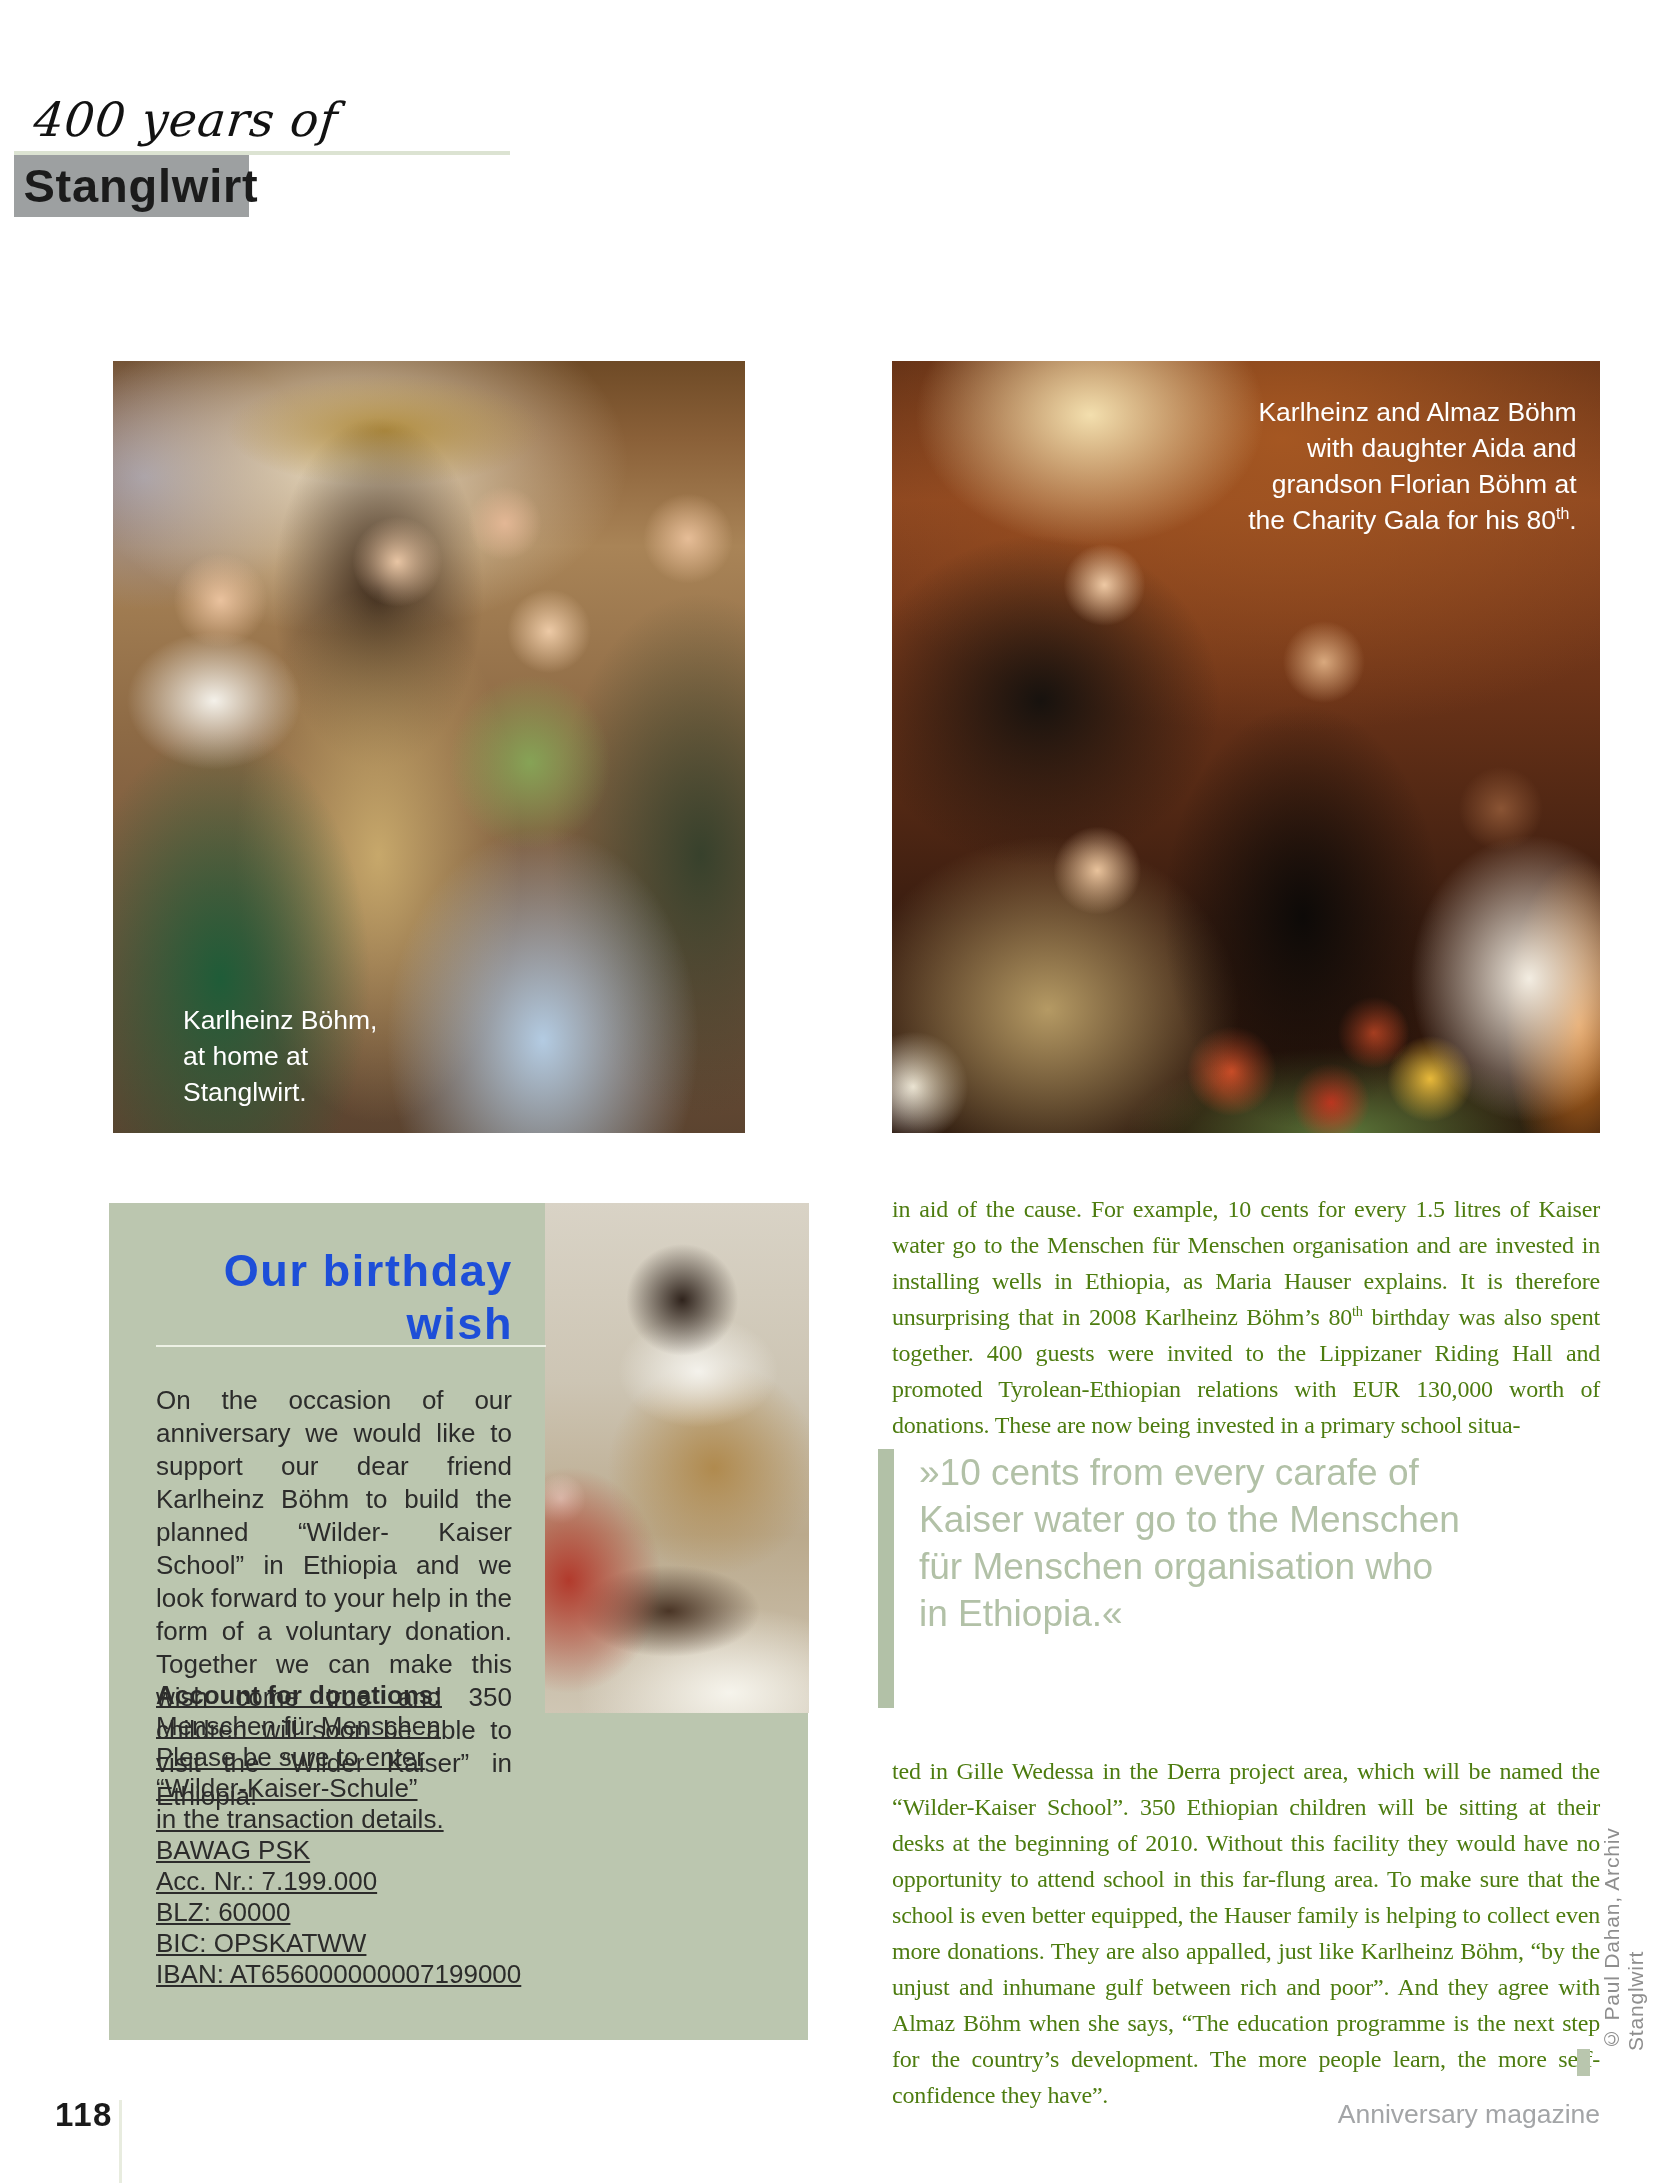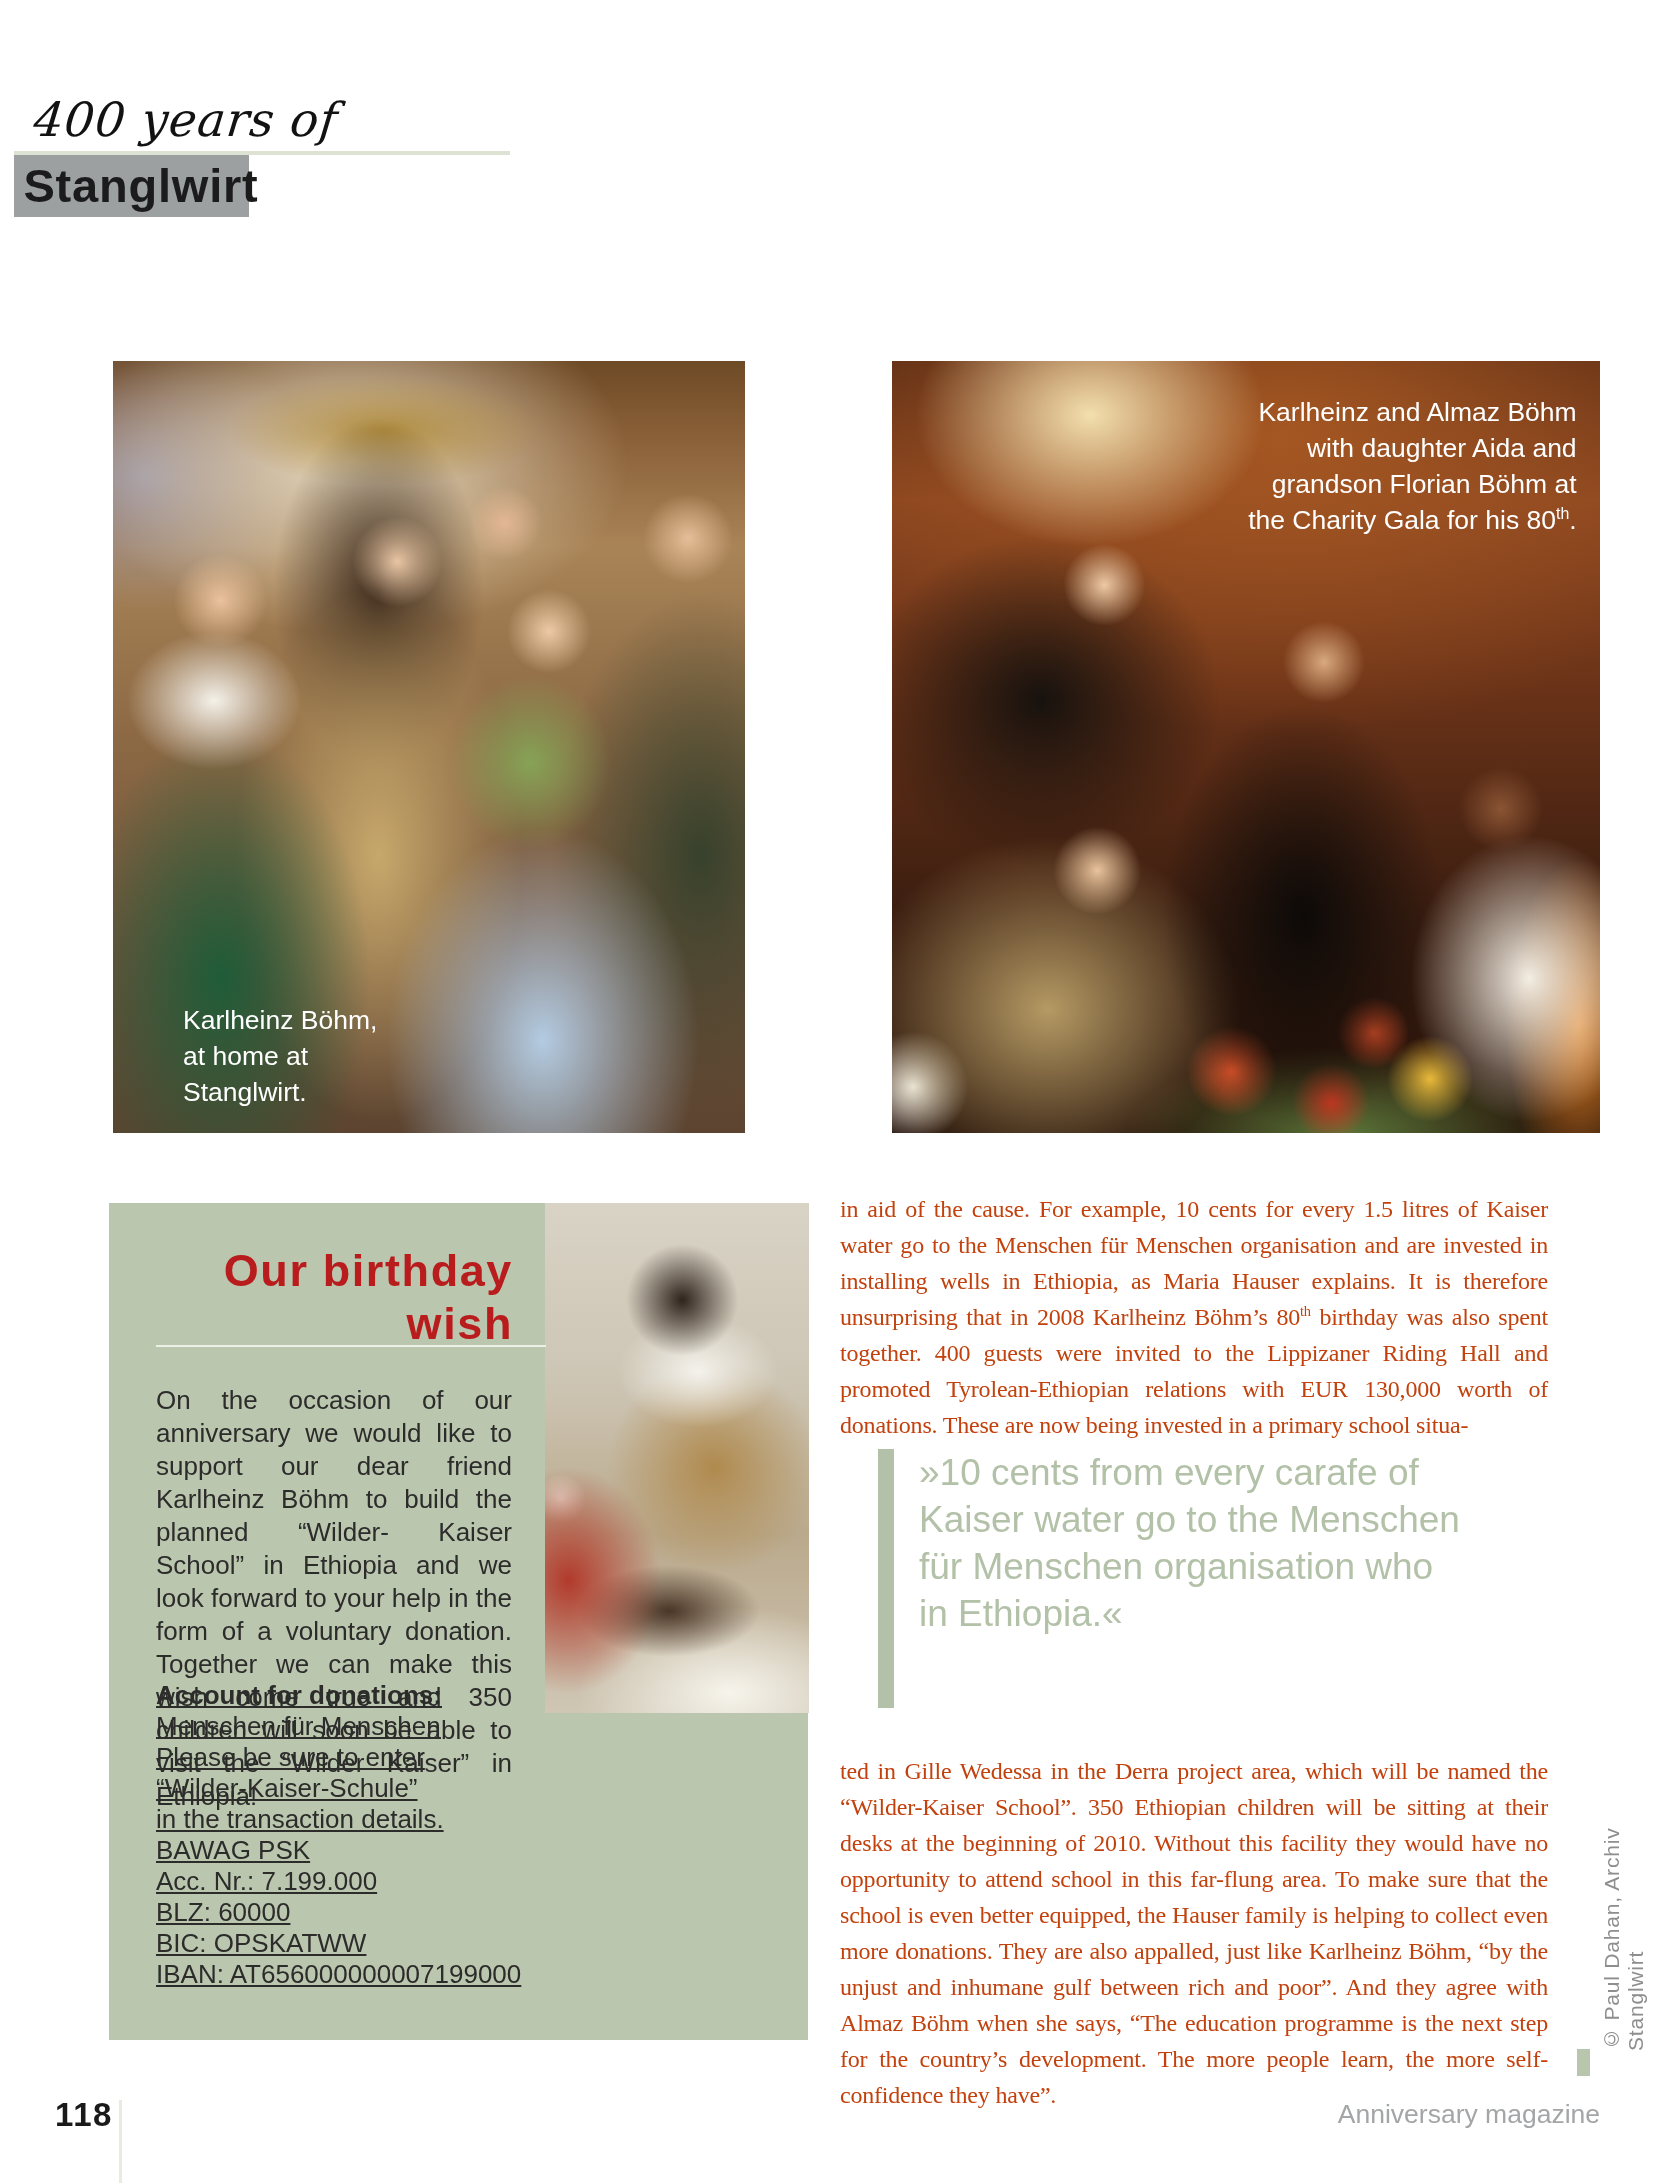--- a/index.html
+++ b/index.html
@@ -67,31 +67,31 @@
     background:
       radial-gradient(circle 56px at 52% 19%, #2f231c 0%, rgba(47,35,28,0) 100%),
       radial-gradient(ellipse 94px 66px at 58% 33%, #f4f2ec 0%, rgba(244,242,236,0) 85%),
       radial-gradient(ellipse 125px 125px at 64% 52%, #b08a4e 0%, rgba(176,138,78,0) 85%),
       radial-gradient(ellipse 109px 133px at 9% 74%, #b23a2c 0%, rgba(178,58,44,0) 85%),
       radial-gradient(circle 25px at 6% 58%, #e8e2d4 0%, rgba(232,226,212,0) 100%),
       radial-gradient(ellipse 101px 51px at 47% 80%, #4a3526 0%, rgba(74,53,38,0) 90%),
       radial-gradient(ellipse 179px 101px at 70% 96%, #f6f4ec 0%, rgba(246,244,236,0) 85%),
       linear-gradient(180deg,#d9d3c6 0%,#cdc5b4 35%,#baa98c 65%,#cfc6b4 100%);}
   .wish-heading{position:absolute;left:31px;top:41px;width:373px;text-align:right;
-    font-size:45px;line-height:53px;font-weight:bold;color:#b91c1c;letter-spacing:1.6px;}
+    font-size:45px;line-height:53px;font-weight:bold;color:#1d4ed8;letter-spacing:1.6px;}
   .wish-divider{position:absolute;left:47px;top:142px;width:390px;height:2.3px;background:#edf1e5;}
   .wish-paragraph{position:absolute;left:47px;top:181px;width:356px;font-size:26px;line-height:33px;
     color:#2c2c2b;text-align:justify;}
   .account{position:absolute;left:47px;top:477px;width:382px;font-size:26px;line-height:31px;color:#2c2c2b;text-decoration:underline;}
   .account .acct-heading{font-weight:bold;}
   .account div{height:31px;}
 
   
-  .serif-par{position:absolute;left:840px;width:708px;font-family:"Liberation Serif",serif;
-    font-size:24px;line-height:36px;color:#c2410c;text-align:justify;letter-spacing:-0.2px;}
+  .serif-par{position:absolute;left:892px;width:708px;font-family:"Liberation Serif",serif;
+    font-size:24px;line-height:36px;color:#4d7c0f;text-align:justify;letter-spacing:-0.2px;}
   .par-1{top:1191px;}
   .par-2{top:1753px;}
   .quote-bar{position:absolute;left:878px;top:1449px;width:15.6px;height:259px;background:#b2c1a7;}
   .pull-quote{position:absolute;left:919px;top:1449px;width:671px;font-size:37px;line-height:47px;
     color:#b2c1a7;}
   .end-mark{position:absolute;left:1577px;top:2049px;width:12.5px;height:26.5px;background:#b9c6ae;}
 
   
   .credit-vertical{position:absolute;left:1600px;top:1817px;height:234px;
     writing-mode:vertical-rl;transform:rotate(180deg);font-size:21px;color:#8e8e8e;letter-spacing:0.8px;}

